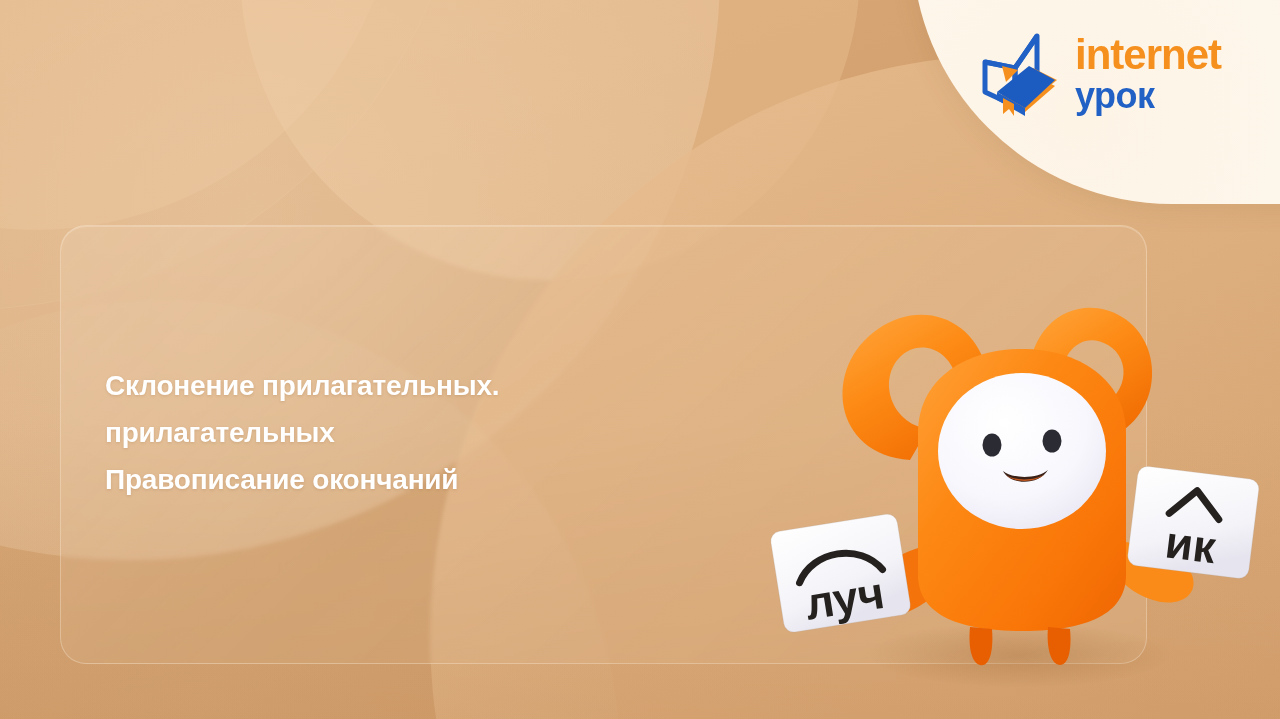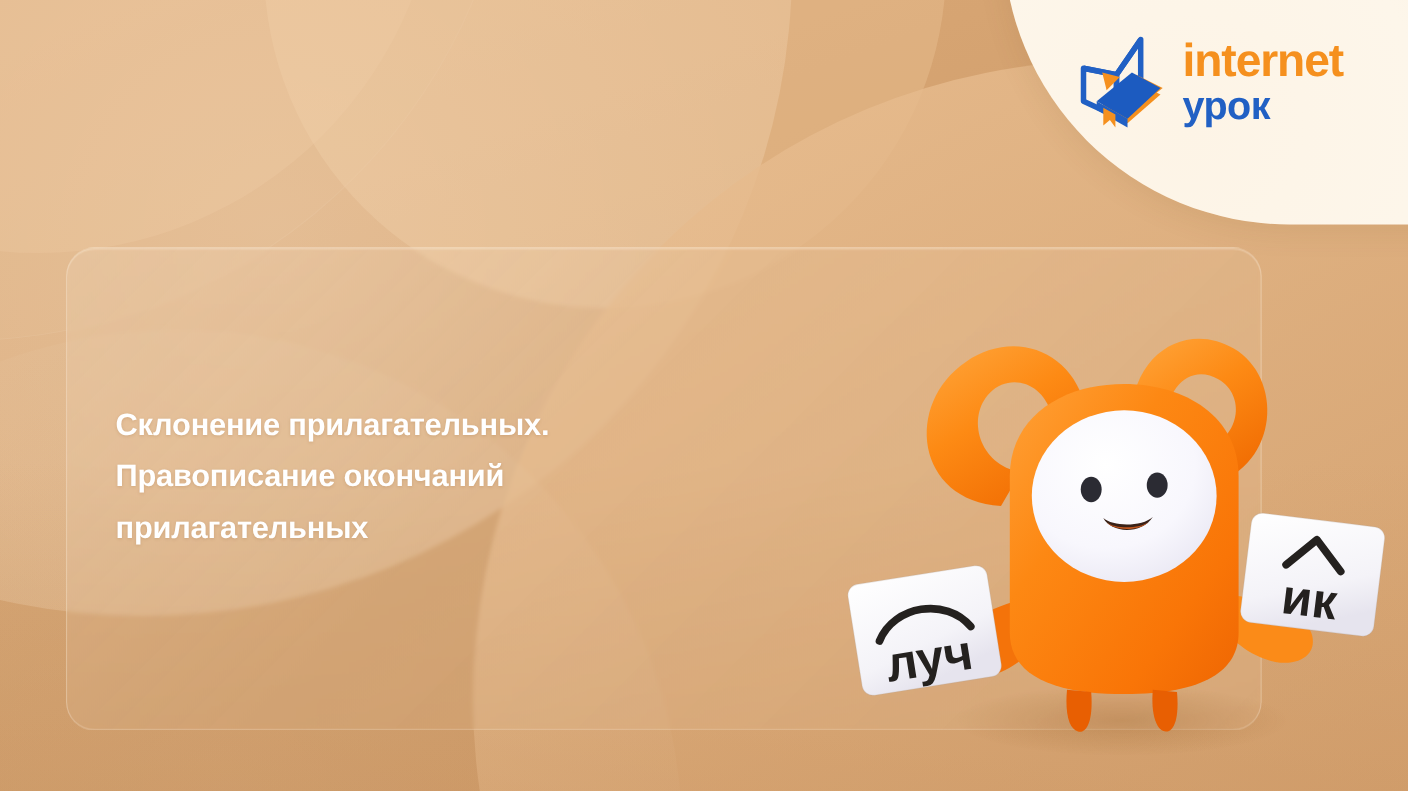--- a/index.html
+++ b/index.html
@@ -211,22 +211,22 @@
     <span class="logo-type">
       <span class="ln1">internet</span>
       <span class="ln2">урок</span>
     </span>
   </div>
 
   <div class="glass-panel"></div>
 
   <div class="title-block">
     <div class="title-line">Склонение прилагательных.</div>
+    <div class="title-line">прилагательных</div>
     <div class="title-line">Правописание окончаний</div>
-    <div class="title-line">прилагательных</div>
   </div>
 
   <div class="mascot">
     <svg viewBox="0 0 520 430" xmlns="http://www.w3.org/2000/svg">
       <defs>
         <linearGradient id="bodyG" x1="0" y1="0" x2="1" y2="1">
           <stop offset="0%" stop-color="#FFA137"></stop>
           <stop offset="35%" stop-color="#FD8813"></stop>
           <stop offset="75%" stop-color="#F97507"></stop>
           <stop offset="100%" stop-color="#EE6603"></stop>

